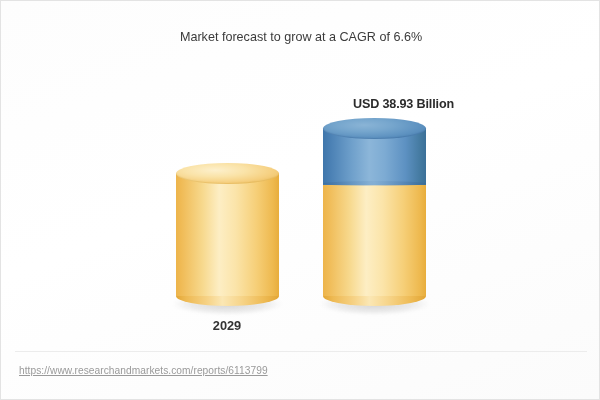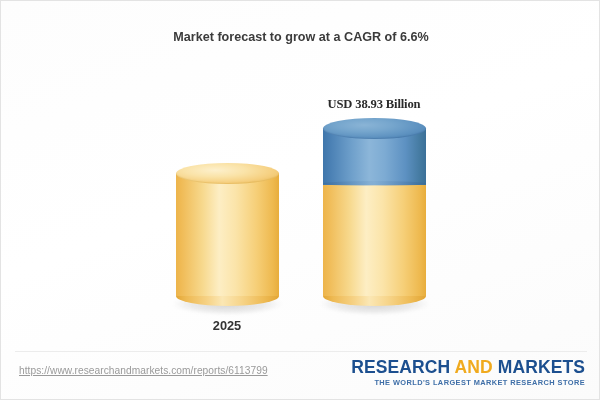--- a/index.html
+++ b/index.html
@@ -37,21 +37,21 @@
     color: #1f6cb4;
     letter-spacing: -0.1px;
     line-height: 22px;
     margin: 0;
   }
   .chart-subtitle {
     font-size: 12.6px;
     color: #3b3b3b;
     line-height: 18px;
     margin: 8px 0 0 0;
-    font-weight: bold;
+    font-weight: normal;
   }
 
   
   .plot-area {
     position: absolute;
     top: 0;
     left: 0;
     width: 600px;
     height: 350px;
   }
@@ -60,26 +60,25 @@
     position: absolute;
     width: 160px;
   }
   #bar-group-0 { left: 146px; }
   #bar-group-1 { left: 293px; }
 
   
   .value-label {
     position: absolute;
     width: 160px;
-    text-align: center;
+    text-align: right;
     font-size: 12.6px;
     font-weight: bold;
     color: #2b2b2b;
     letter-spacing: -0.15px;
-    font-family: Liberation Serif, serif;
   }
   #value-label-0 { top: 143px; }
   #value-label-1 { top: 96px; }
 
   
   .cat-label {
     position: absolute;
     width: 160px;
     text-align: center;
     top: 317px;
@@ -273,21 +272,21 @@
       <div class="cylinder">
 
         <div class="cyl-bottom" style="top:285px;"></div>
 
         <div class="cyl-body yellow" style="top:172px; height:123px;"></div>
 
         <div class="cyl-top yellow" style="top:162px;"></div>
       </div>
     </div>
 
-    <div class="cat-label" style="left:146px;">2025</div>
+    <div class="cat-label" style="left:146px;">2029</div>
 
     <div class="bar-group" id="bar-group-1">
       <div class="cyl-shadow"></div>
 
       <div class="cylinder">
 
         <div class="cyl-bottom" style="top:285px;"></div>
 
         <div class="cyl-body yellow" style="top:182px; height:113px;"></div>
 
@@ -299,19 +298,15 @@
       </div>
     </div>
 
     <div class="value-label" id="value-label-1" style="left:293px;">USD 38.93 Billion</div>
   </div>
 
   <div class="footer-divider"></div>
   <div class="footer">
     <a class="footer-url" href="#">https://www.researchandmarkets.com/reports/6113799</a>
 
-    <div class="logo">
-      <div class="logo-wordmark"><span class="logo-word-research">RESEARCH</span> <span class="logo-word-and">AND</span> <span class="logo-word-markets">MARKETS</span></div>
-      <div class="logo-tagline">THE WORLD'S LARGEST MARKET RESEARCH STORE</div>
-    </div>
   </div>
 
 </div>
 
 </body></html>

